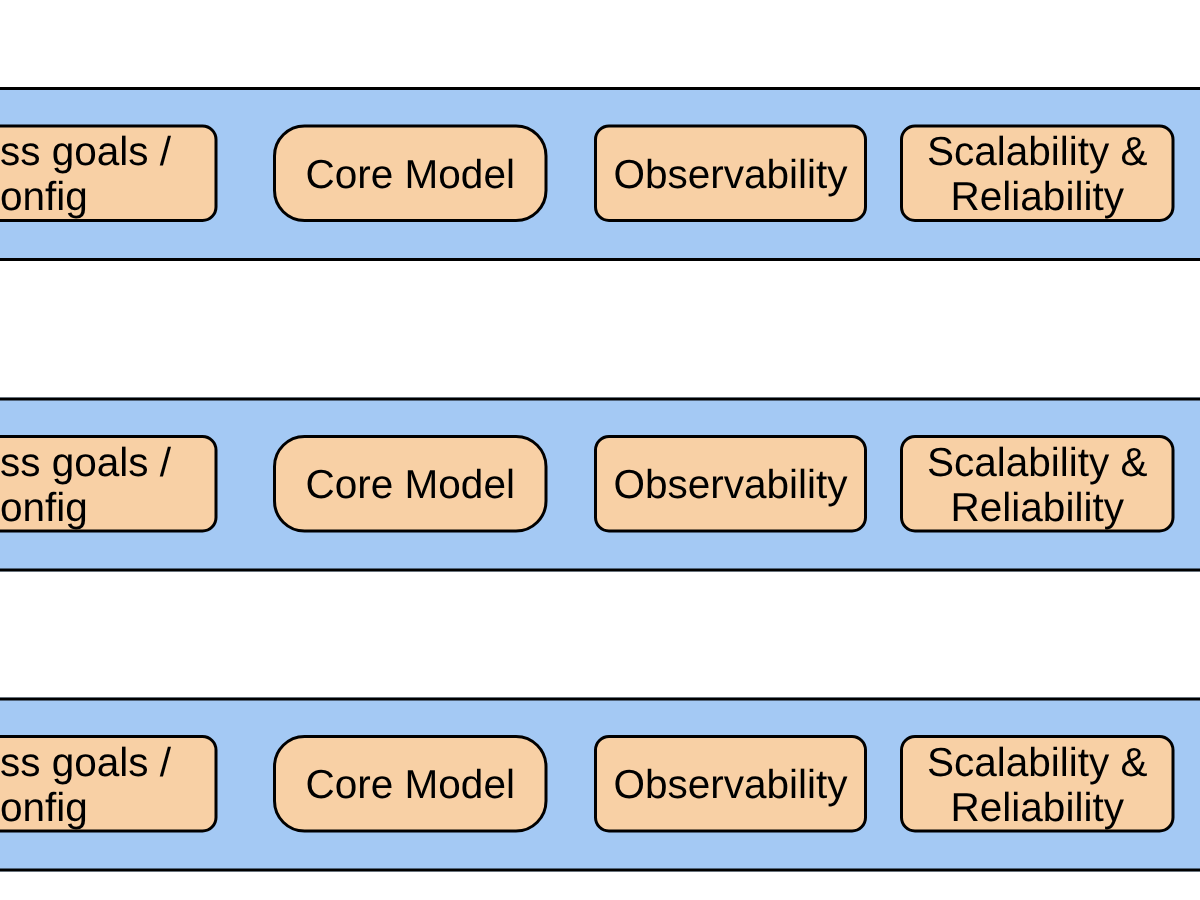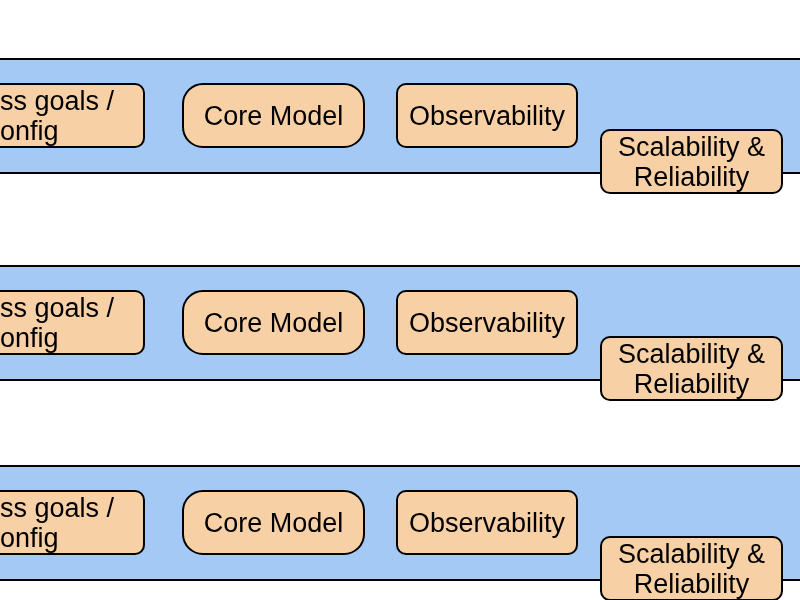--- a/index.html
+++ b/index.html
@@ -43,21 +43,21 @@
     white-space: nowrap;
   }
   .node-cut {
     align-items: flex-start;
     padding-left: 110px;
     text-align: left;
   }
   .col-1 { left: -112px; width: 257px; }
   .col-2 { left: 182px;  width: 183px; border-radius: 21px; }
   .col-3 { left: 396px;  width: 182px; }
-  .col-4 { left: 600px;  width: 183px; margin-top: 46px; }
+  .col-4 { left: 600px;  width: 183px; }
   .row-1 { top: 83px; }
   .row-2 { top: 290px; }
   .row-3 { top: 490px; }
   .line { display: block; text-align: center; }
 </style>
 </head>
 <body>
 
 <div class="canvas">
 

